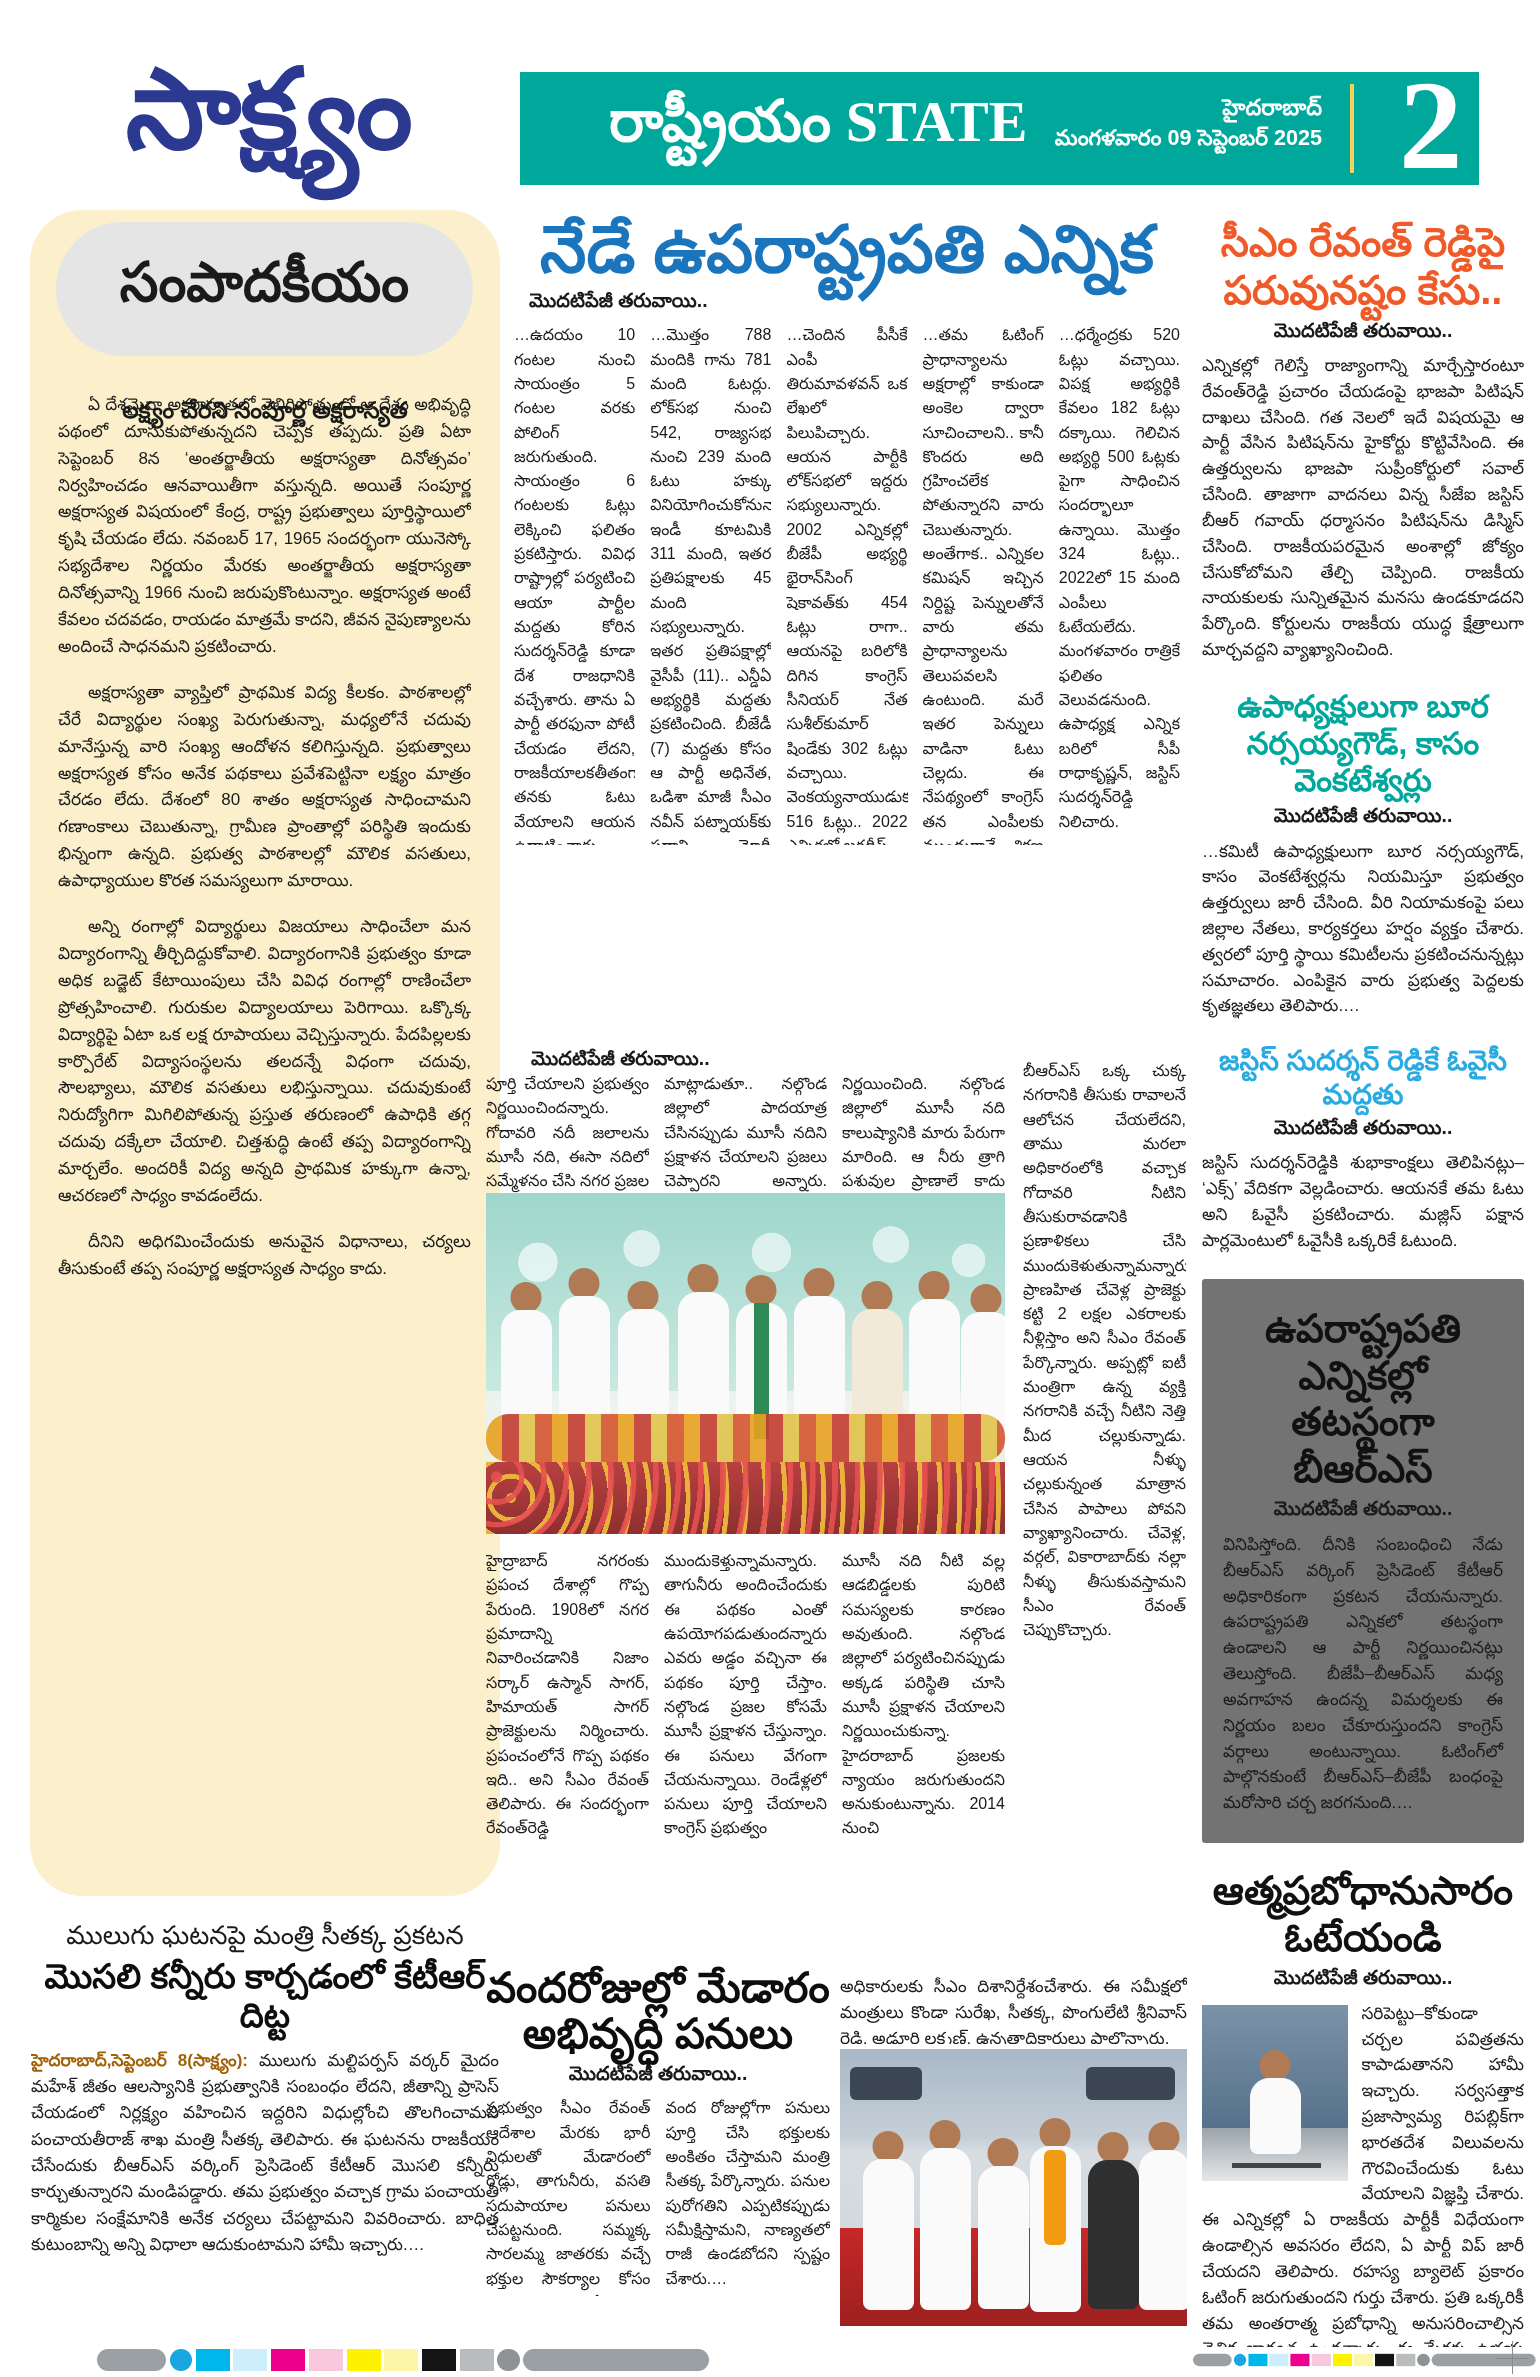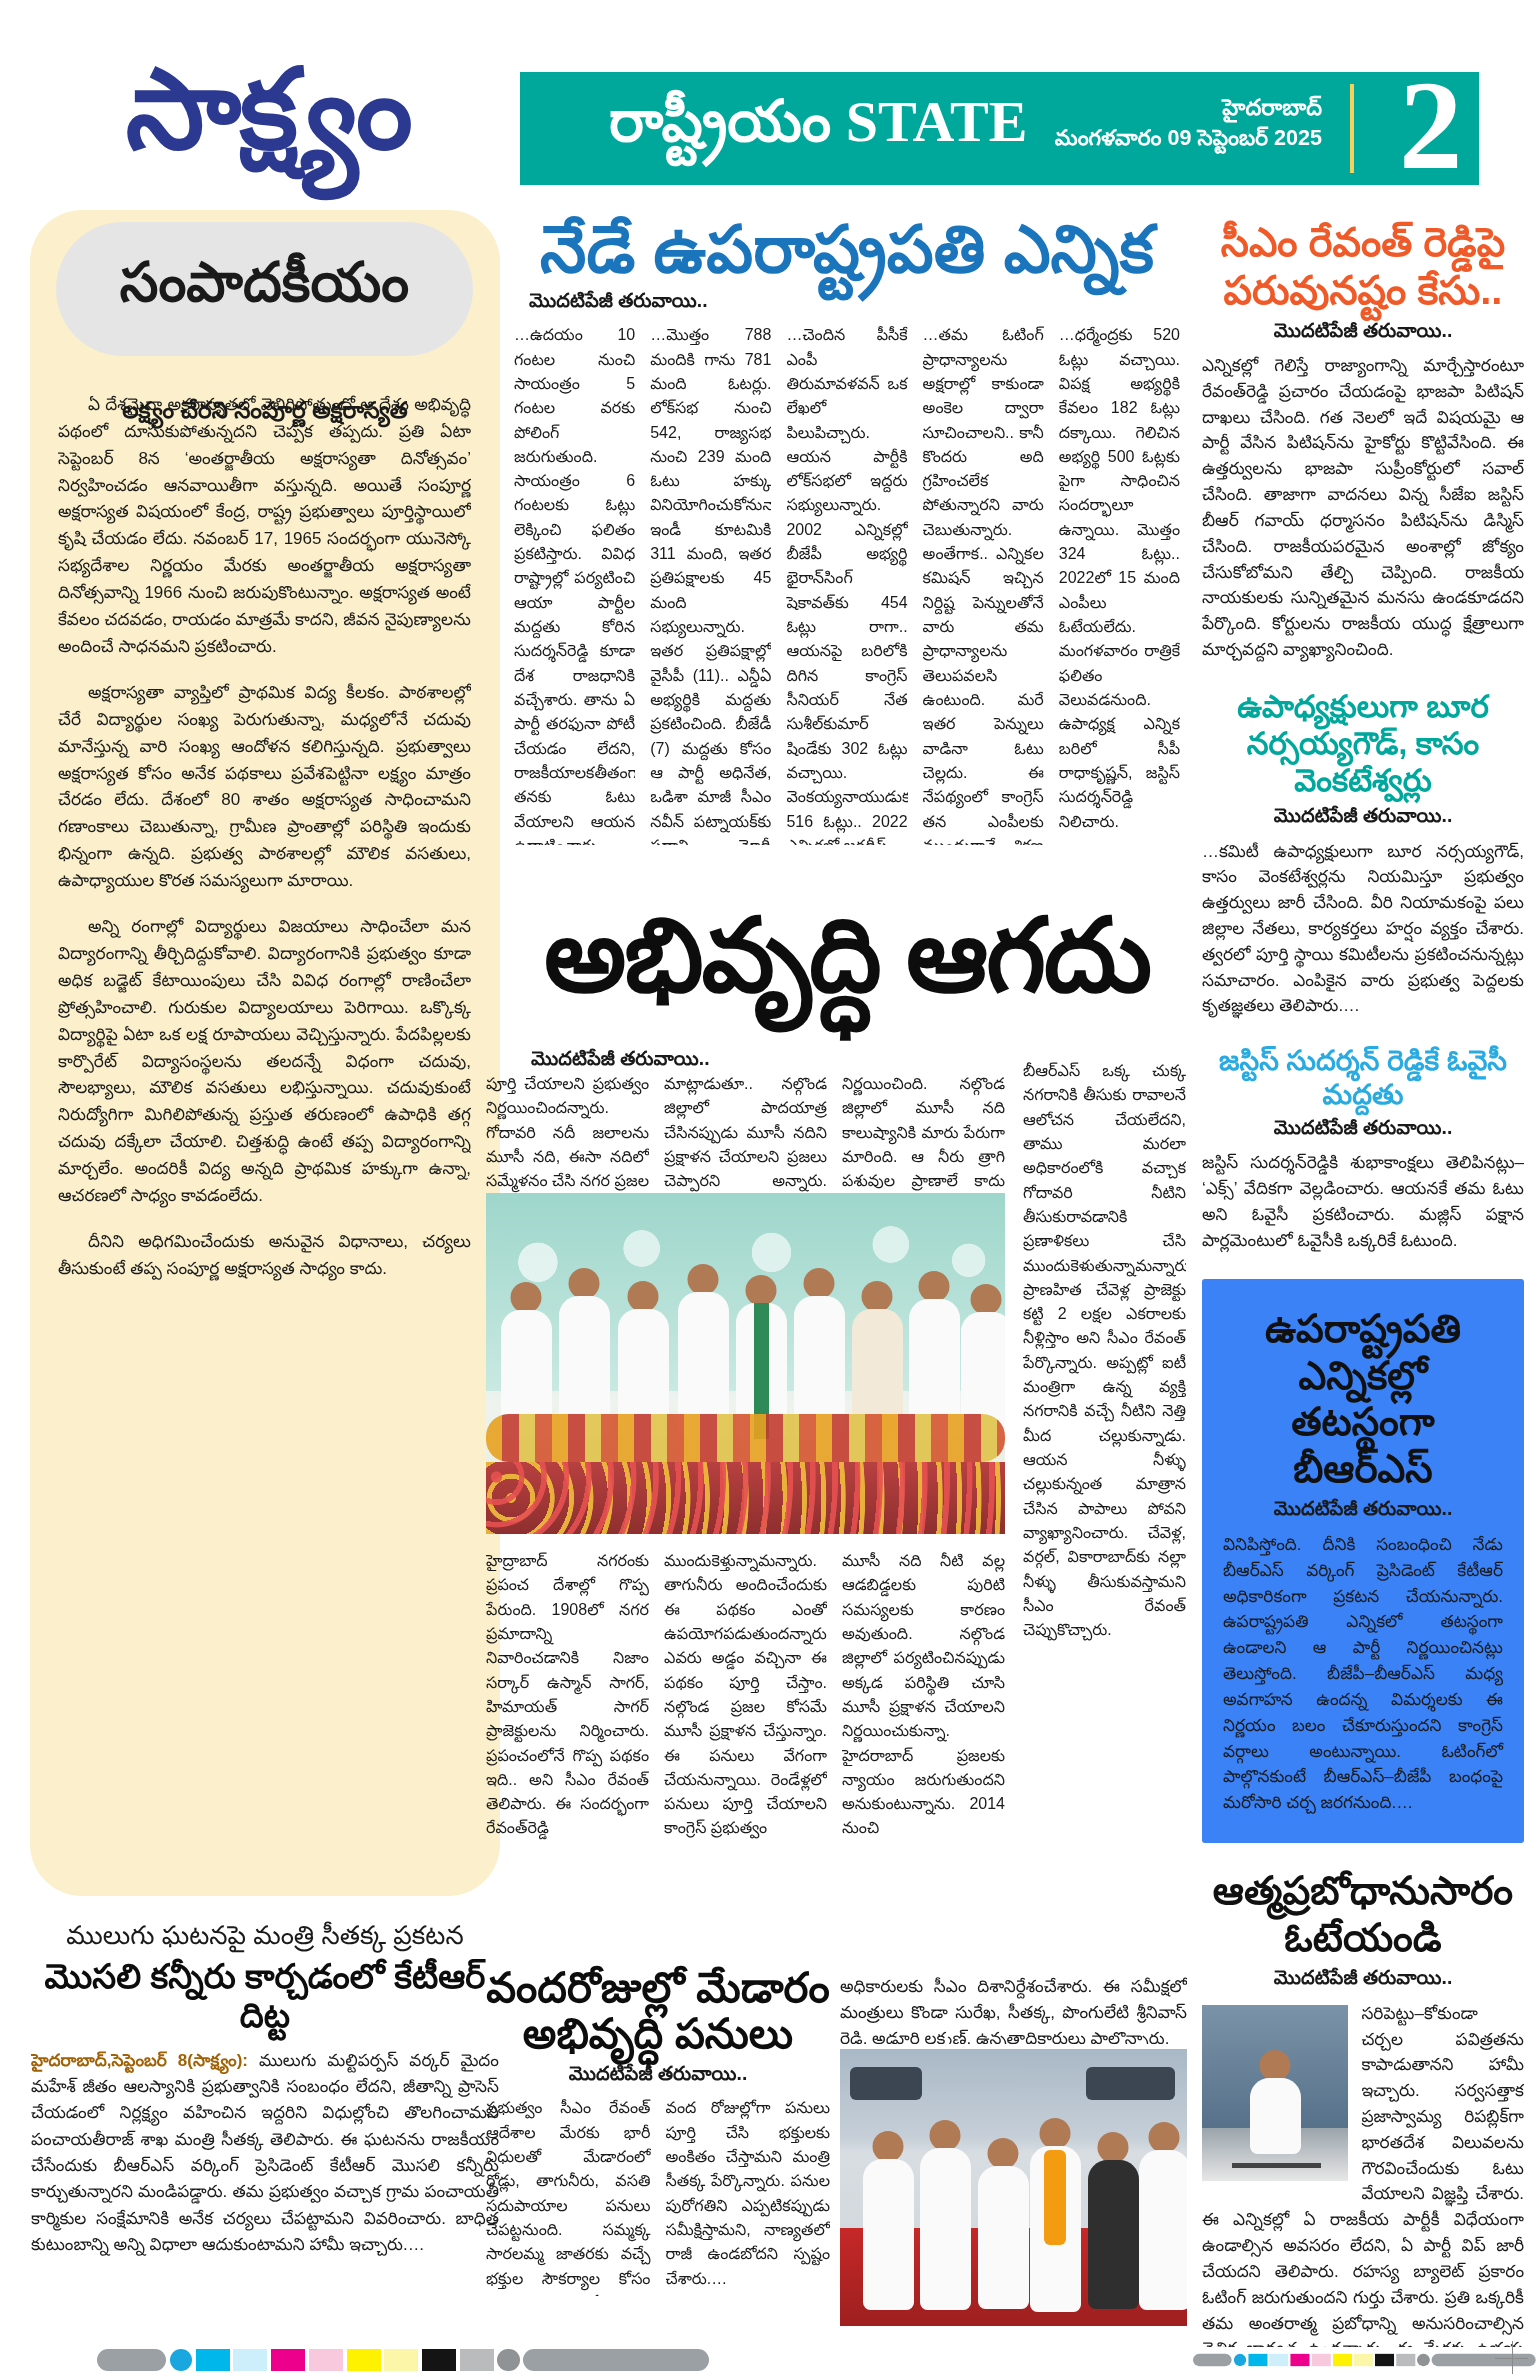--- a/index.html
+++ b/index.html
@@ -84,21 +84,21 @@
   #bc{left:486px;top:1965px;width:344px;}
   #bc-headline{font-size:42px;font-weight:900;color:#0d0d0d;text-align:center;line-height:1.1;}
   #bc-cols{height:200px;margin-top:3px;}
   
   #rail{left:1202px;top:218px;width:322px;height:2129px;overflow:hidden;}
   .rail-block{margin-bottom:25px;}
   .rb-head{font-weight:800;text-align:center;line-height:1.2;}
   #a1 .rb-head{font-size:40px;color:#f05a28;}
   #a2 .rb-head{font-size:31px;color:#00a79d;}
   #a3 .rb-head{font-size:28px;color:#29abe2;}
-  #a4{background:#3b82f6;padding:27px 21px;border-radius:3px;}
+  #a4{background:#737373;padding:27px 21px;border-radius:3px;}
   #a4 .rb-head{font-size:39px;color:#111;}
   #a5 .rb-head{font-size:39px;color:#111;}
   .rail .bodytext{font-size:17px;}
   
   .strip{position:absolute;display:flex;align-items:center;gap:3.7px;height:24px;}
   #strip-left{left:97px;top:2348px;}
   #strip-right{left:1193px;top:2348px;transform:scale(0.56);transform-origin:left center;}
   .cal.pill{width:69px;height:22.4px;border-radius:12px;}
   .cal.circle{width:22.4px;height:22.4px;border-radius:50%;}
   .cal.sq{width:34px;height:22.4px;}
@@ -140,21 +140,20 @@
     <div class="cont" style="text-align:left;margin-left:15px;">మొదటిపేజీ తరువాయి..</div>
     <div class="colrow bodytext" id="ct-cols">
       <div>…ఉదయం 10 గంటల నుంచి సాయంత్రం 5 గంటల వరకు పోలింగ్ జరుగుతుంది. సాయంత్రం 6 గంటలకు ఓట్లు లెక్కించి ఫలితం ప్రకటిస్తారు. వివిధ రాష్ట్రాల్లో పర్యటించి ఆయా పార్టీల మద్దతు కోరిన సుదర్శన్‌రెడ్డి కూడా దేశ రాజధానికి వచ్చేశారు. తాను ఏ పార్టీ తరఫునా పోటీ చేయడం లేదని, రాజకీయాలకతీతంగా తనకు ఓటు వేయాలని ఆయన ఉద్ఘాటించారు.</div>
       <div>…మొత్తం 788 మందికి గాను 781 మంది ఓటర్లు. లోక్‌సభ నుంచి 542, రాజ్యసభ నుంచి 239 మంది ఓటు హక్కు వినియోగించుకోనున్నారు. ఇండీ కూటమికి 311 మంది, ఇతర ప్రతిపక్షాలకు 45 మంది సభ్యులున్నారు. ఇతర ప్రతిపక్షాల్లో వైసీపీ (11).. ఎన్డీఏ అభ్యర్థికి మద్దతు ప్రకటించింది. బీజేడీ (7) మద్దతు కోసం ఆ పార్టీ అధినేత, ఒడిశా మాజీ సీఎం నవీన్ పట్నాయక్‌కు ప్రధాని మోదీ స్వయంగా ఫోన్ చేశారు.</div>
       <div>…చెందిన పీసీకే ఎంపీ తిరుమావళవన్ ఒక లేఖలో పిలుపిచ్చారు. ఆయన పార్టీకి లోక్‌సభలో ఇద్దరు సభ్యులున్నారు. 2002 ఎన్నికల్లో బీజేపీ అభ్యర్థి భైరాన్‌సింగ్ షెకావత్‌కు 454 ఓట్లు రాగా.. ఆయనపై బరిలోకి దిగిన కాంగ్రెస్ సీనియర్ నేత సుశీల్‌కుమార్ షిండేకు 302 ఓట్లు వచ్చాయి. వెంకయ్యనాయుడుకు 516 ఓట్లు.. 2022 ఎన్నికల్లో జగదీప్…</div>
       <div>…తమ ఓటింగ్ ప్రాధాన్యాలను అక్షరాల్లో కాకుండా అంకెల ద్వారా సూచించాలని.. కానీ కొందరు అది గ్రహించలేక పోతున్నారని వారు చెబుతున్నారు. అంతేగాక.. ఎన్నికల కమిషన్ ఇచ్చిన నిర్దిష్ట పెన్నులతోనే వారు తమ ప్రాధాన్యాలను తెలుపవలసి ఉంటుంది. మరే ఇతర పెన్నులు వాడినా ఓటు చెల్లదు. ఈ నేపథ్యంలో కాంగ్రెస్ తన ఎంపీలకు ముందుగానే శిక్షణ ఇచ్చింది.</div>
       <div>…ధర్మేంద్రకు 520 ఓట్లు వచ్చాయి. విపక్ష అభ్యర్థికి కేవలం 182 ఓట్లు దక్కాయి. గెలిచిన అభ్యర్థి 500 ఓట్లకు పైగా సాధించిన సందర్భాలూ ఉన్నాయి. మొత్తం 324 ఓట్లు.. 2022లో 15 మంది ఎంపీలు ఓటేయలేదు. మంగళవారం రాత్రికే ఫలితం వెలువడనుంది. ఉపాధ్యక్ష ఎన్నిక బరిలో సీపీ రాధాకృష్ణన్, జస్టిస్ సుదర్శన్‌రెడ్డి నిలిచారు.</div>
     </div>
   </div>
 
-  <div class="abs" id="big-headline">అభివృద్ధి ఆగదు</div>
   <div class="abs cont" id="big-cont">మొదటిపేజీ తరువాయి..</div>
   <div class="abs colrow bodytext" id="bs-r1">
     <div>పూర్తి చేయాలని ప్రభుత్వం నిర్ణయించిందన్నారు. గోదావరి నదీ జలాలను మూసీ నది, ఈసా నదిలో సమ్మేళనం చేసి నగర ప్రజల దాహార్తిని తీర్చుతాం.</div>
     <div>మాట్లాడుతూ.. నల్గొండ జిల్లాలో పాదయాత్ర చేసినప్పుడు మూసీ నదిని ప్రక్షాళన చేయాలని ప్రజలు చెప్పారని అన్నారు. సమస్యలు సృష్టించినా సమన్వయంతో</div>
     <div>నిర్ణయించింది. నల్గొండ జిల్లాలో మూసీ నది కాలుష్యానికి మారు పేరుగా మారింది. ఆ నీరు త్రాగి పశువుల ప్రాణాలే కాదు మనుషుల ప్రాణాలు కూడా పోతున్నాయి.</div>
   </div>
   <div class="abs bodytext" id="bs-side">బీఆర్ఎస్ ఒక్క చుక్క నగరానికి తీసుకు రావాలనే ఆలోచన చేయలేదని, తాము మరలా అధికారంలోకి వచ్చాక గోదావరి నీటిని తీసుకురావడానికి ప్రణాళికలు చేసి ముందుకెళుతున్నామన్నారు. ప్రాణహిత చేవెళ్ల ప్రాజెక్టు కట్టి 2 లక్షల ఎకరాలకు నీళ్లిస్తాం అని సీఎం రేవంత్ పేర్కొన్నారు. అప్పట్లో ఐటీ మంత్రిగా ఉన్న వ్యక్తి నగరానికి వచ్చే నీటిని నెత్తి మీద చల్లుకున్నాడు. ఆయన నీళ్ళు చల్లుకున్నంత మాత్రాన చేసిన పాపాలు పోవని వ్యాఖ్యానించారు. చేవెళ్ల, వర్గల్, వికారాబాద్‌కు నల్లా నీళ్ళు తీసుకువస్తామని సీఎం రేవంత్ చెప్పుకొచ్చారు.</div>
 
   <div class="abs photo" id="photo1">
     <div class="backdrop"></div>

